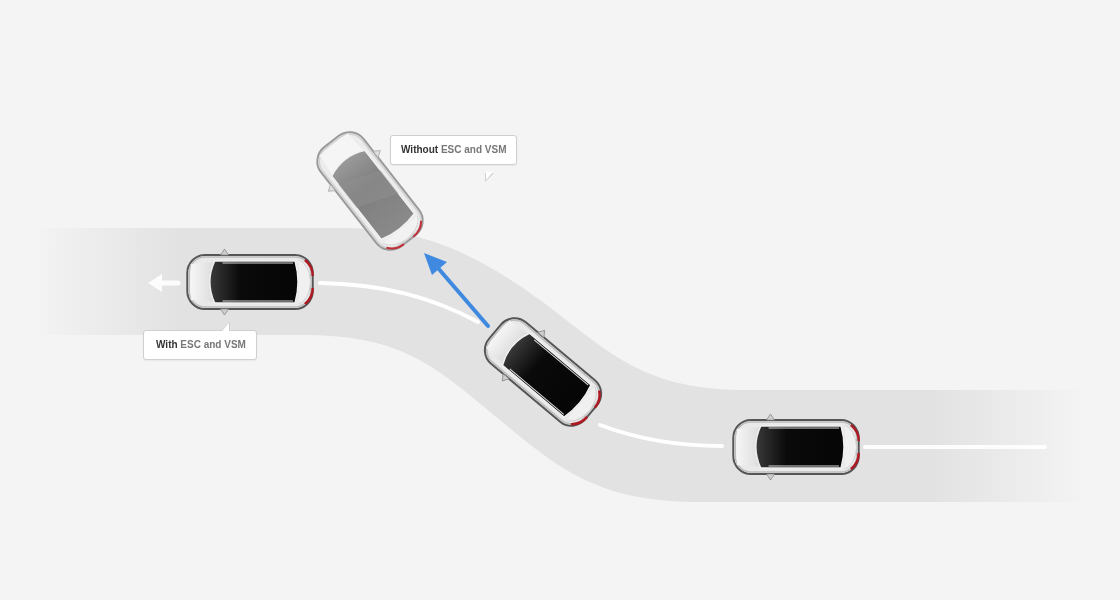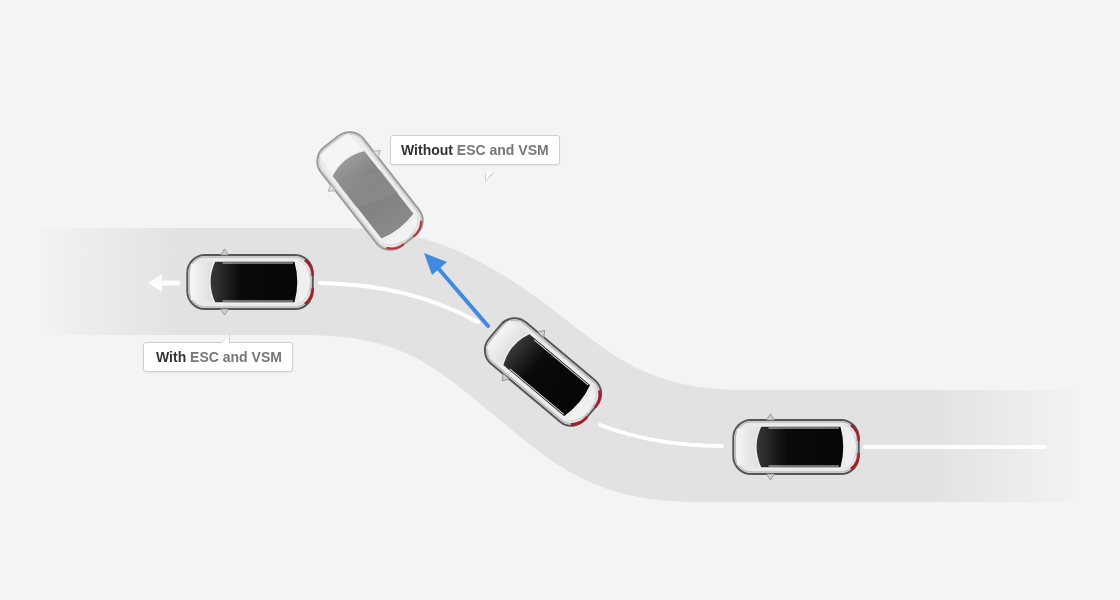--- a/index.html
+++ b/index.html
@@ -11,21 +11,21 @@
   }
   #scene { position:absolute; left:0; top:0; width:1120px; height:600px; }
   .tooltip {
     position:absolute;
     background:#ffffff;
     border:1px solid #cfcfcf;
     border-radius:3px;
     height:28px;
     line-height:28px;
     padding:0 10px;
-    font-size:14px;
+    font-size:10px;
     white-space:nowrap;
     box-shadow:0 1px 2px rgba(0,0,0,0.06);
   }
   .tooltip .strong { color:#333333; font-weight:bold; }
   .tooltip .light { color:#777777; font-weight:bold; }
   .tail-down, .tail-up {
     position:absolute; width:0; height:0;
   }
   .tail-down::before, .tail-down::after,
   .tail-up::before, .tail-up::after {
@@ -164,17 +164,17 @@
     <use href="#carDark"></use>
   </g>
 </svg>
 
 <div class="tooltip" style="left:390px; top:135px;">
   <span class="strong">Without</span>
   <span class="light">ESC and VSM</span>
   <span class="tail-down" style="left:94px;"></span>
 </div>
 
-<div class="tooltip" style="left:143px; top:342px;padding-left:12px;">
+<div class="tooltip" style="left:143px; top:330px;padding-left:12px;">
   <span class="strong">With</span>
   <span class="light">ESC and VSM</span>
   <span class="tail-up" style="left:77px;"></span>
 </div>
 
 </body></html>

